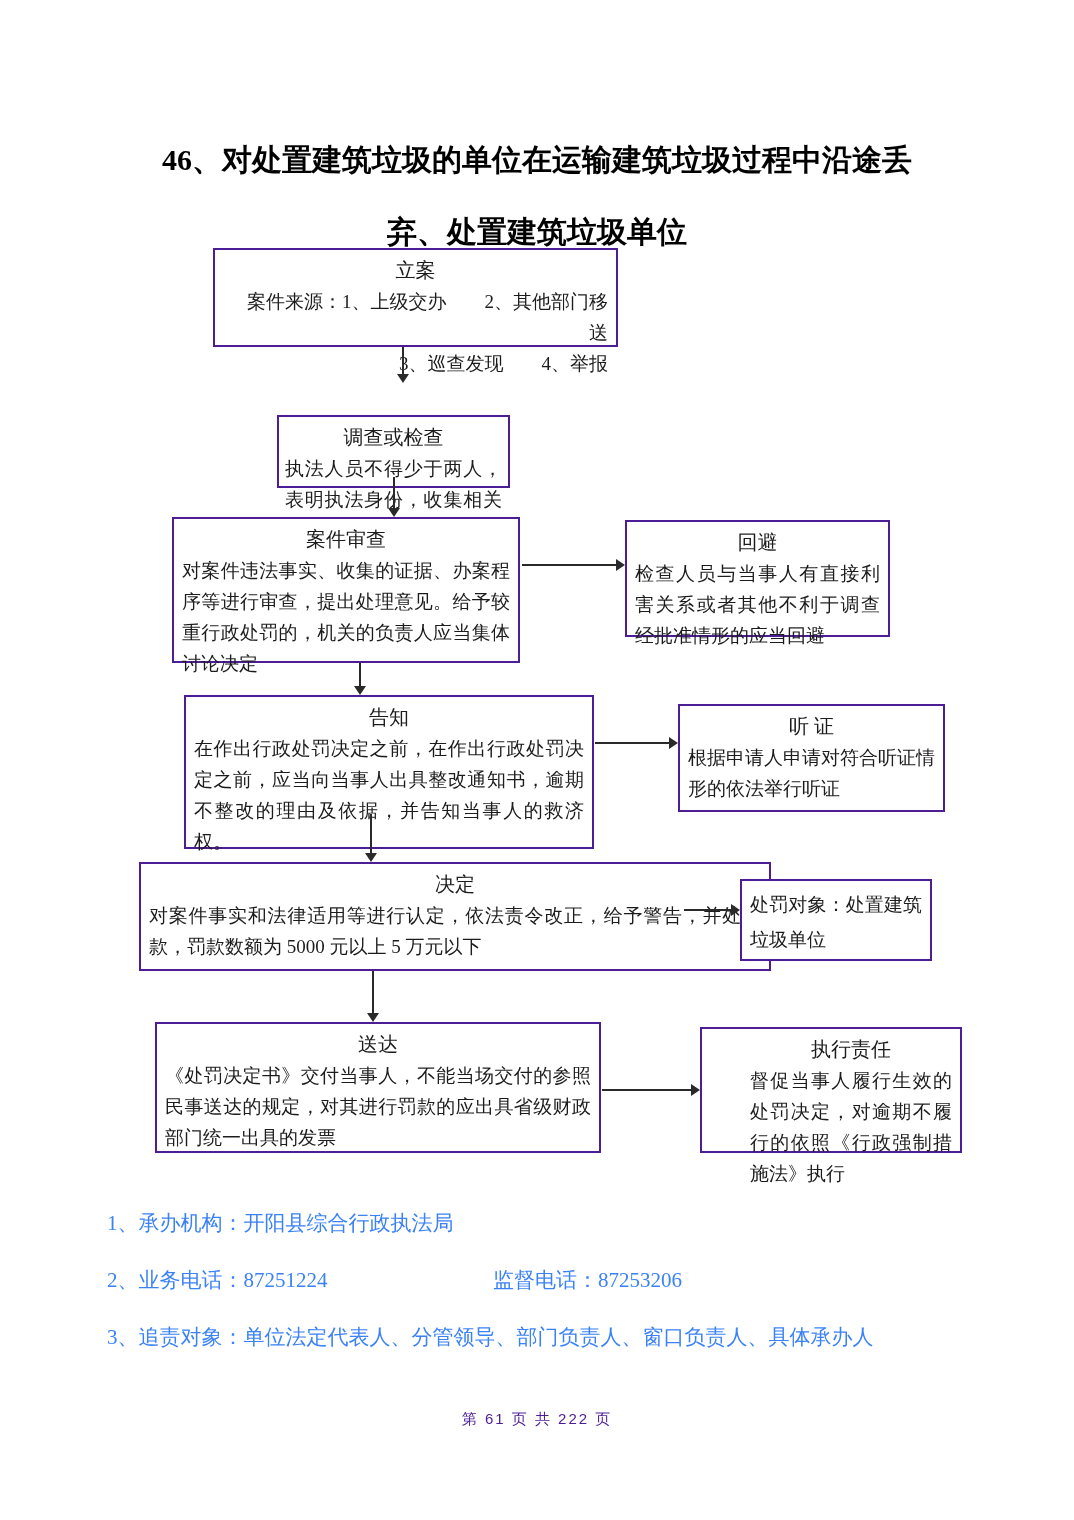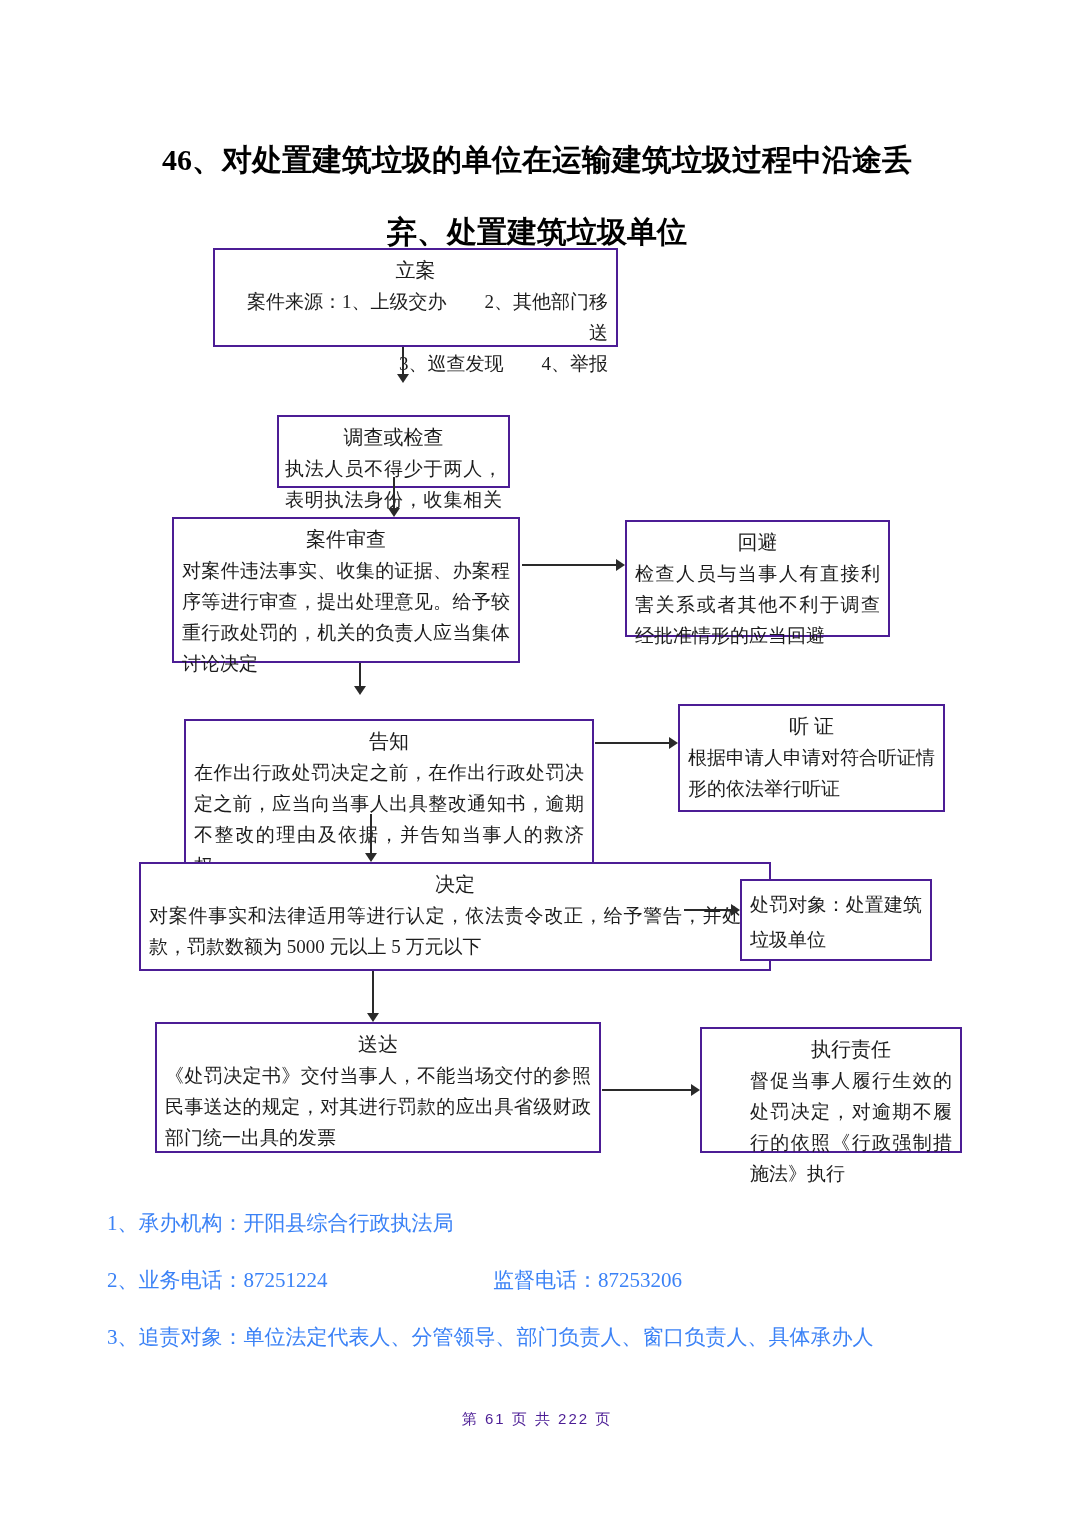--- a/index.html
+++ b/index.html
@@ -82,21 +82,21 @@
     <div class="box" style="left:625px; top:520px; width:265px; height:117px;">
       <div class="box-title">回避</div>
       <div class="box-body">检查人员与当事人有直接利害关系或者其他不利于调查经批准情形的应当回避</div>
     </div>
 
     <div class="box" style="left:172px; top:517px; width:348px; height:146px;">
       <div class="box-title">案件审查</div>
       <div class="box-body">对案件违法事实、收集的证据、办案程序等进行审查，提出处理意见。给予较重行政处罚的，机关的负责人应当集体讨论决定</div>
     </div>
 
-    <div class="box" style="left:184px; top:719px; width:410px; height:154px;">
+    <div class="box" style="left:184px; top:695px; width:410px; height:154px;">
       <div class="box-title">告知</div>
       <div class="box-body">在作出行政处罚决定之前，在作出行政处罚决定之前，应当向当事人出具整改通知书，逾期不整改的理由及依据，并告知当事人的救济权。</div>
     </div>
 
     <div class="box" style="left:678px; top:704px; width:267px; height:108px;">
       <div class="box-title">听 证</div>
       <div class="box-body">根据申请人申请对符合听证情形的依法举行听证</div>
     </div>
 
     <div class="box" style="left:139px; top:862px; width:632px; height:109px;">

